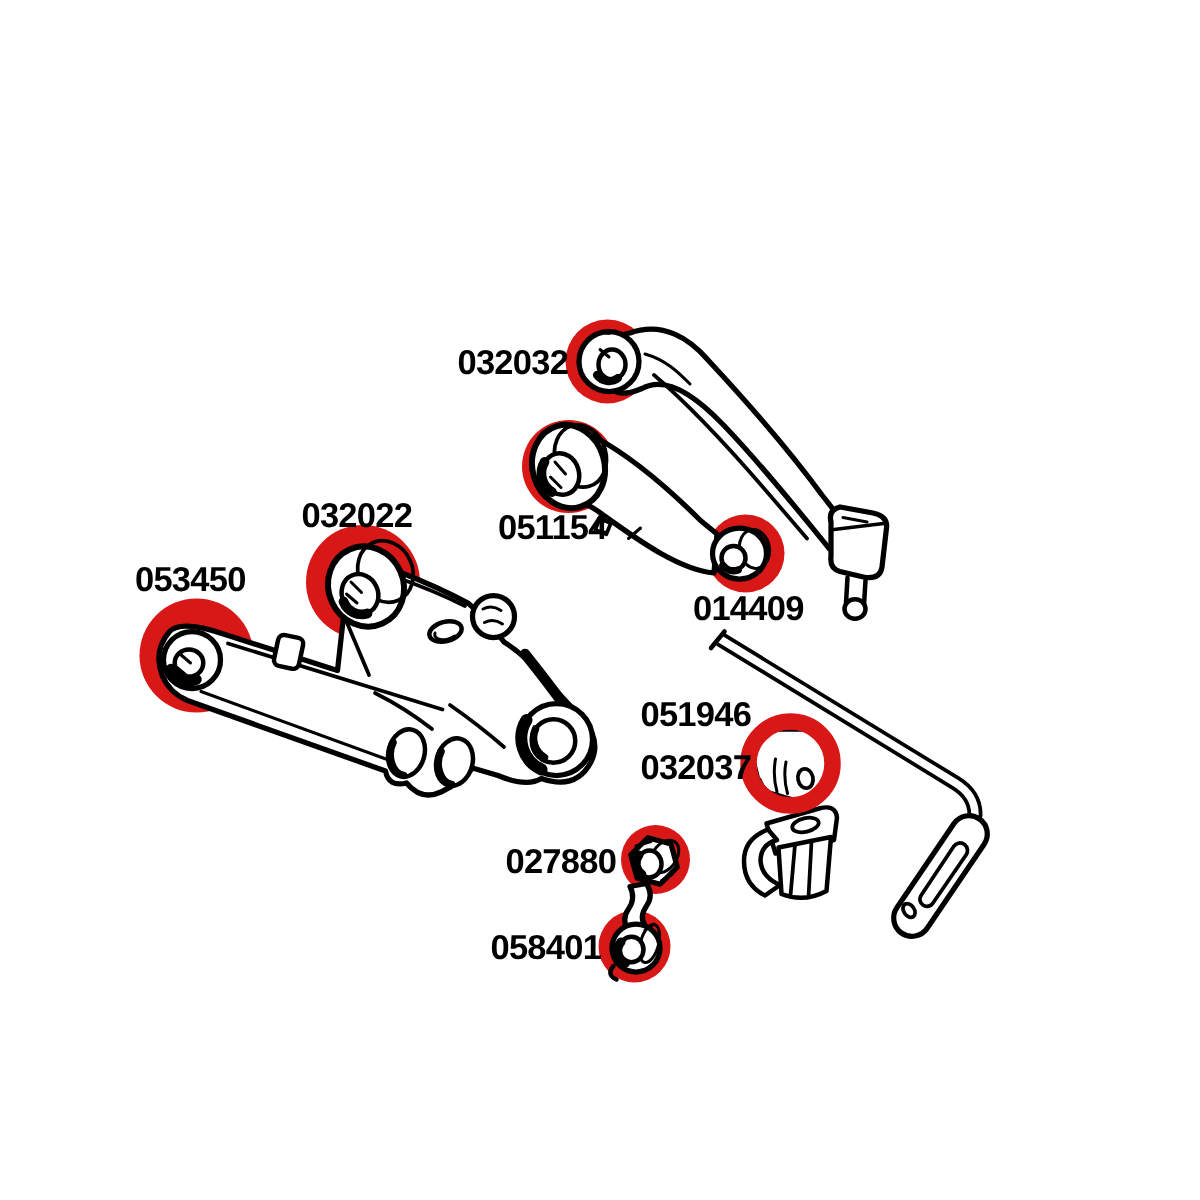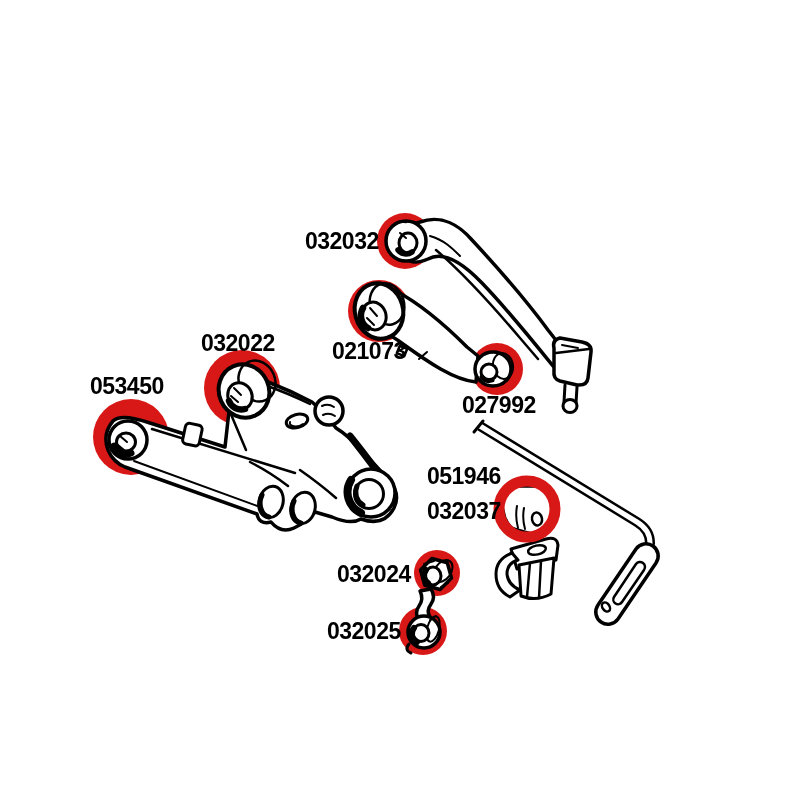--- a/index.html
+++ b/index.html
@@ -155,22 +155,22 @@
       <path class="hull" stroke-width="3.5" d="M 509 486 L 544 486 L 557 501 L 553 526 L 531 534 L 507 527 L 501 503 Z"></path>
       <path class="ink" stroke-width="2" d="M 517 506 Q 515 517 518 528 M 524 508 Q 522 518 525 529"></path>
       <ellipse class="ink" stroke-width="2.5" cx="537" cy="519" rx="5" ry="6.5" transform="rotate(-12 537 519)"></ellipse>
       <path class="ink" stroke-width="3.5" d="M 506 520 Q 509 528 517 531"></path>
       <circle class="red-ring" stroke-width="11" cx="527" cy="509" r="28"></circle>
     </g>
 
   </svg>
 
   <div class="part-label" style="left:305px;top:230px">032032</div>
-  <div class="part-label" style="left:332px;top:340px">021073</div>
-  <div class="part-label" style="left:462px;top:394px">027992</div>
+  <div class="part-label" style="left:332px;top:340px">051154</div>
+  <div class="part-label" style="left:462px;top:394px">014409</div>
   <div class="part-label" style="left:201px;top:332px">032022</div>
   <div class="part-label" style="left:90px;top:375px">053450</div>
   <div class="part-label" style="left:427px;top:465px">051946</div>
   <div class="part-label" style="left:427px;top:500px">032037</div>
-  <div class="part-label" style="left:337px;top:563px">032024</div>
-  <div class="part-label" style="left:327px;top:620px">032025</div>
+  <div class="part-label" style="left:337px;top:563px">027880</div>
+  <div class="part-label" style="left:327px;top:620px">058401</div>
 
 </div>
 
 </body></html>

